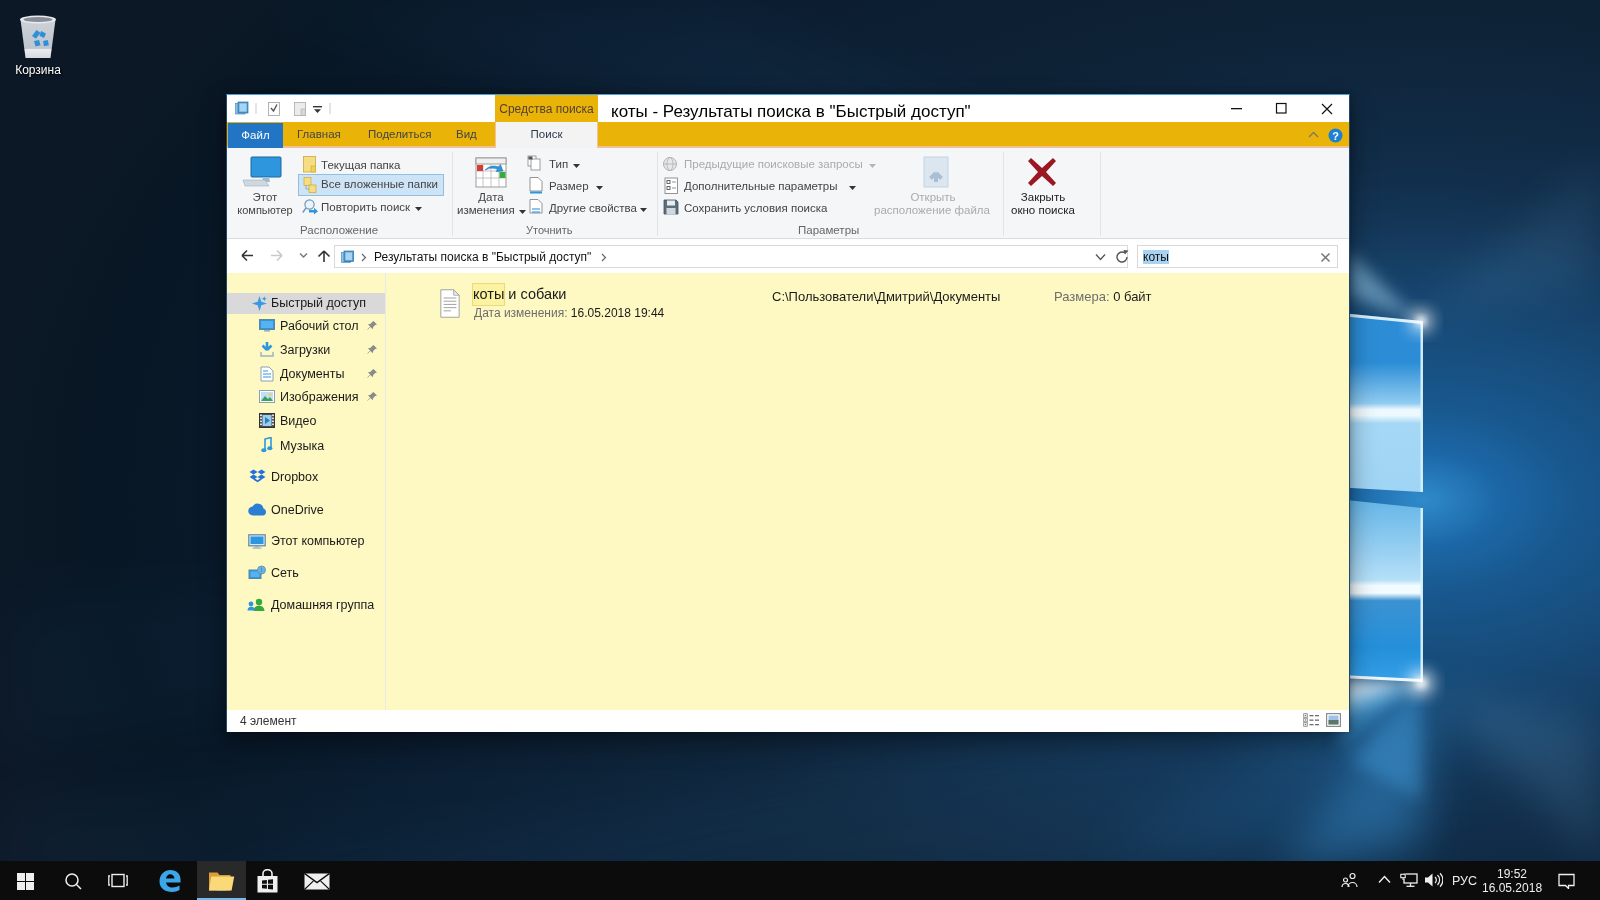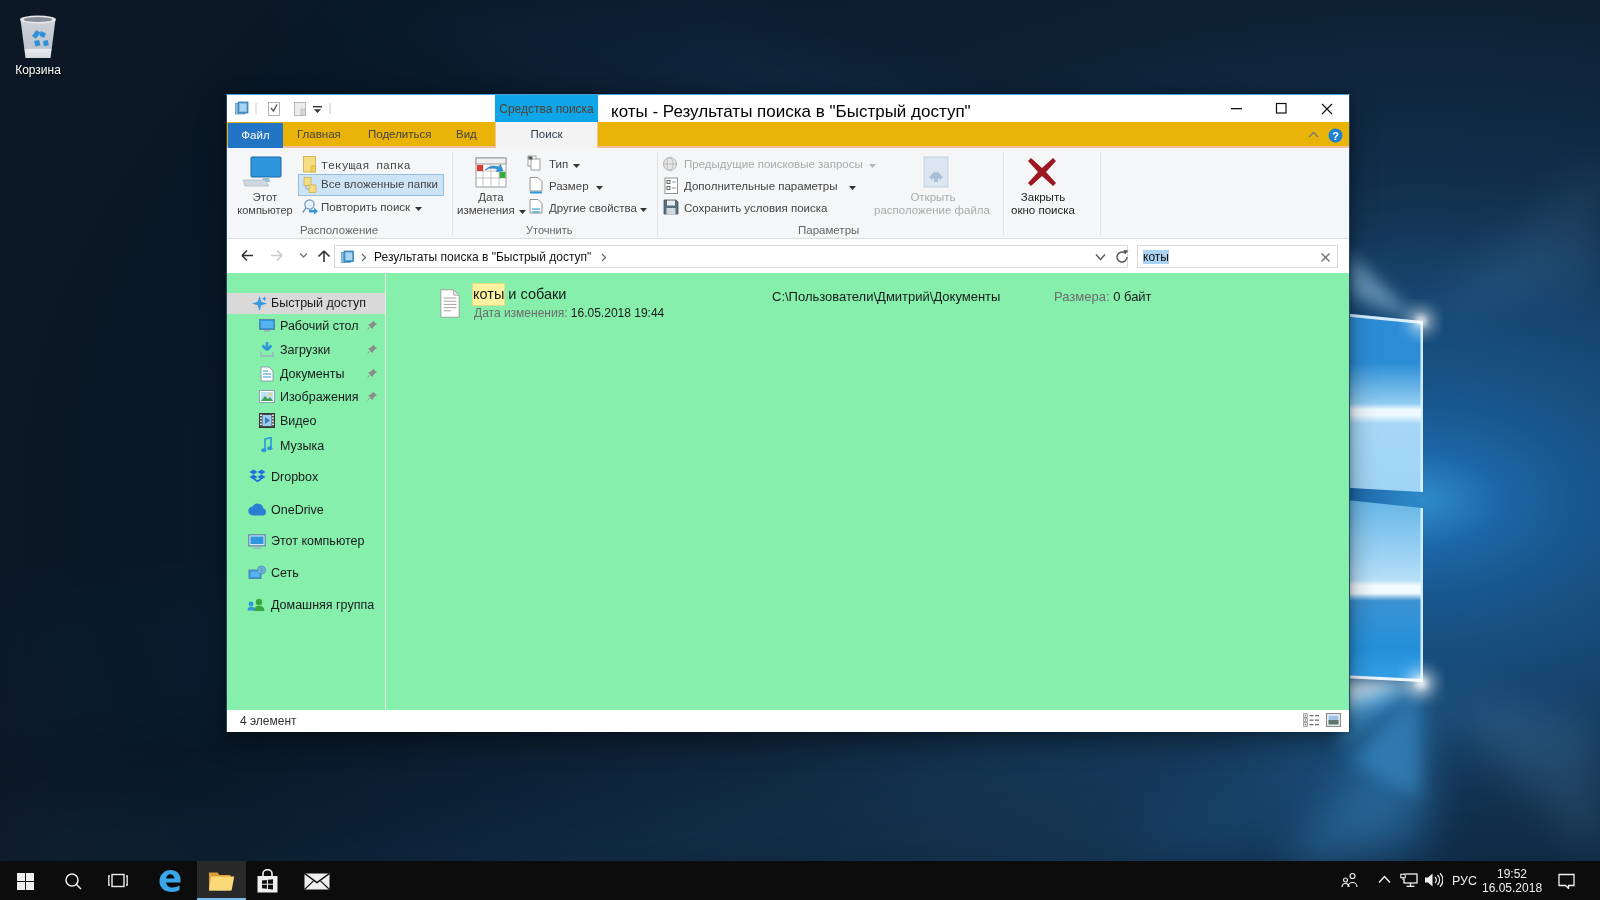--- a/index.html
+++ b/index.html
@@ -124,21 +124,21 @@
       <rect x="59.5" y="1.5" width="11" height="13" fill="#ececec" stroke="#ababab" stroke-width="0.8"></rect>
       <rect x="66" y="8" width="4.5" height="6.5" fill="#d7d7d7" stroke="#ababab" stroke-width="0.6"></rect>
     </g>
     <g fill="#333">
       <rect x="78" y="5" width="9" height="1.4"></rect>
       <polygon points="79,8.2 86,8.2 82.5,12"></polygon>
     </g>
     <line x1="95" y1="2" x2="95" y2="13" stroke="#c9c9c9"></line>
   </svg>
 
-  <div class="abs" style="left:268px;top:0;width:103px;height:42px;background:#0ea5e9;color:#53402f;text-align:center;line-height:28px;font-size:12px;">Средства поиска</div>
+  <div class="abs" style="left:268px;top:0;width:103px;height:42px;background:#eab308;color:#53402f;text-align:center;line-height:28px;font-size:12px;">Средства поиска</div>
   <div class="abs" style="left:384px;top:7px;font-size:17px;color:#000;">коты - Результаты поиска в "Быстрый доступ"</div>
 
   <svg class="abs" style="left:996px;top:6px" width="113" height="15" viewBox="0 0 113 15">
     <rect x="8" y="7" width="11" height="1.3" fill="#111"></rect>
     <rect x="53.5" y="2.5" width="9.5" height="9.5" fill="none" stroke="#111" stroke-width="1.2"></rect>
     <path d="M99 3 l10 10 M109 3 l-10 10" stroke="#111" stroke-width="1.2"></path>
   </svg>
 </div>
 
 <div class="abs" style="left:0;top:27px;width:1122px;height:26px;background:#eab308;border-bottom:2px solid #f2bf99;padding-left:9px;">
@@ -173,21 +173,21 @@
       <polygon points="2,24 24,24 28,30 4,30"></polygon>
     </g>
   </svg>
   <div class="abs" style="left:18px;top:43px;width:40px;text-align:center;">Этот</div>
   <div class="abs" style="left:0;top:56px;width:76px;text-align:center;font-size:11px;">компьютер</div>
 
   <svg class="abs" style="left:76px;top:8px" width="14" height="17" viewBox="0 0 14 17">
     <rect x="0.5" y="0.5" width="12" height="15.5" fill="#f7dd82" stroke="#c8a93e" stroke-width="0.8"></rect>
     <rect x="8" y="10" width="4.5" height="6" fill="#f3cf56" stroke="#c8a93e" stroke-width="0.6"></rect>
   </svg>
-  <div class="abs" style="left:94px;top:11px;font-family:Liberation Mono, monospace;">Текущая папка</div>
+  <div class="abs" style="left:94px;top:11px;">Текущая папка</div>
 
   <div class="abs" style="left:71px;top:26px;width:146px;height:22px;background:#cde4f7;border:1px solid #92bee2;"></div>
   <svg class="abs" style="left:76px;top:29px" width="14" height="16" viewBox="0 0 14 16">
     <rect x="1" y="0.5" width="7" height="8" fill="#f7dd82" stroke="#c8a93e" stroke-width="0.7"></rect>
     <rect x="6" y="8" width="7" height="7.5" fill="#f7dd82" stroke="#c8a93e" stroke-width="0.7"></rect>
     <polyline points="3,8.5 3,12 6,12" fill="none" stroke="#999" stroke-width="0.8"></polyline>
   </svg>
   <div class="abs" style="left:94px;top:30px;">Все вложенные папки</div>
 
   <svg class="abs" style="left:75px;top:51px" width="16" height="17" viewBox="0 0 16 17">
@@ -327,21 +327,21 @@
   </div>
 
   <div class="abs" style="left:910px;top:5px;width:201px;height:23px;background:#fff;border:1px solid #d9d9d9;">
     <span class="abs" style="left:5px;top:4px;background:#a9d1f2;color:#111;font-size:12px;">коты</span>
     <svg class="abs" style="left:182px;top:6px" width="11" height="11">
           <path d="M1.5 1.5 l8 8 M9.5 1.5 l-8 8" stroke="#777" stroke-width="1.5"></path>
         </svg>
   </div>
 </div>
 
-<div class="abs" style="left:0;top:178px;width:1122px;height:437px;background:#86efac;">
+<div class="abs" style="left:0;top:178px;width:1122px;height:437px;background:#fef9c3;">
 
   <div class="abs" style="left:0;top:0;width:158px;height:437px;font-size:12.5px;color:#1a1a1a;">
     <div class="abs" style="left:0;top:20px;width:158px;height:21px;background:#d9d9d9;"></div>
     
     <svg class="abs" style="left:25px;top:23px" width="15" height="15" viewBox="0 0 15 15">
       <path d="M7.5 0 L9.3 5.7 L15 7.5 L9.3 9.3 L7.5 15 L5.7 9.3 L0 7.5 L5.7 5.7 Z" fill="#3a99e0"></path>
       <path d="M12.3 0.2 L13 2 L14.8 2.7 L13 3.4 L12.3 5.2 L11.6 3.4 L9.8 2.7 L11.6 2 Z" fill="#3a99e0"></path>
     </svg>
     <div class="abs" style="left:44px;top:23px;">Быстрый доступ</div>
     

